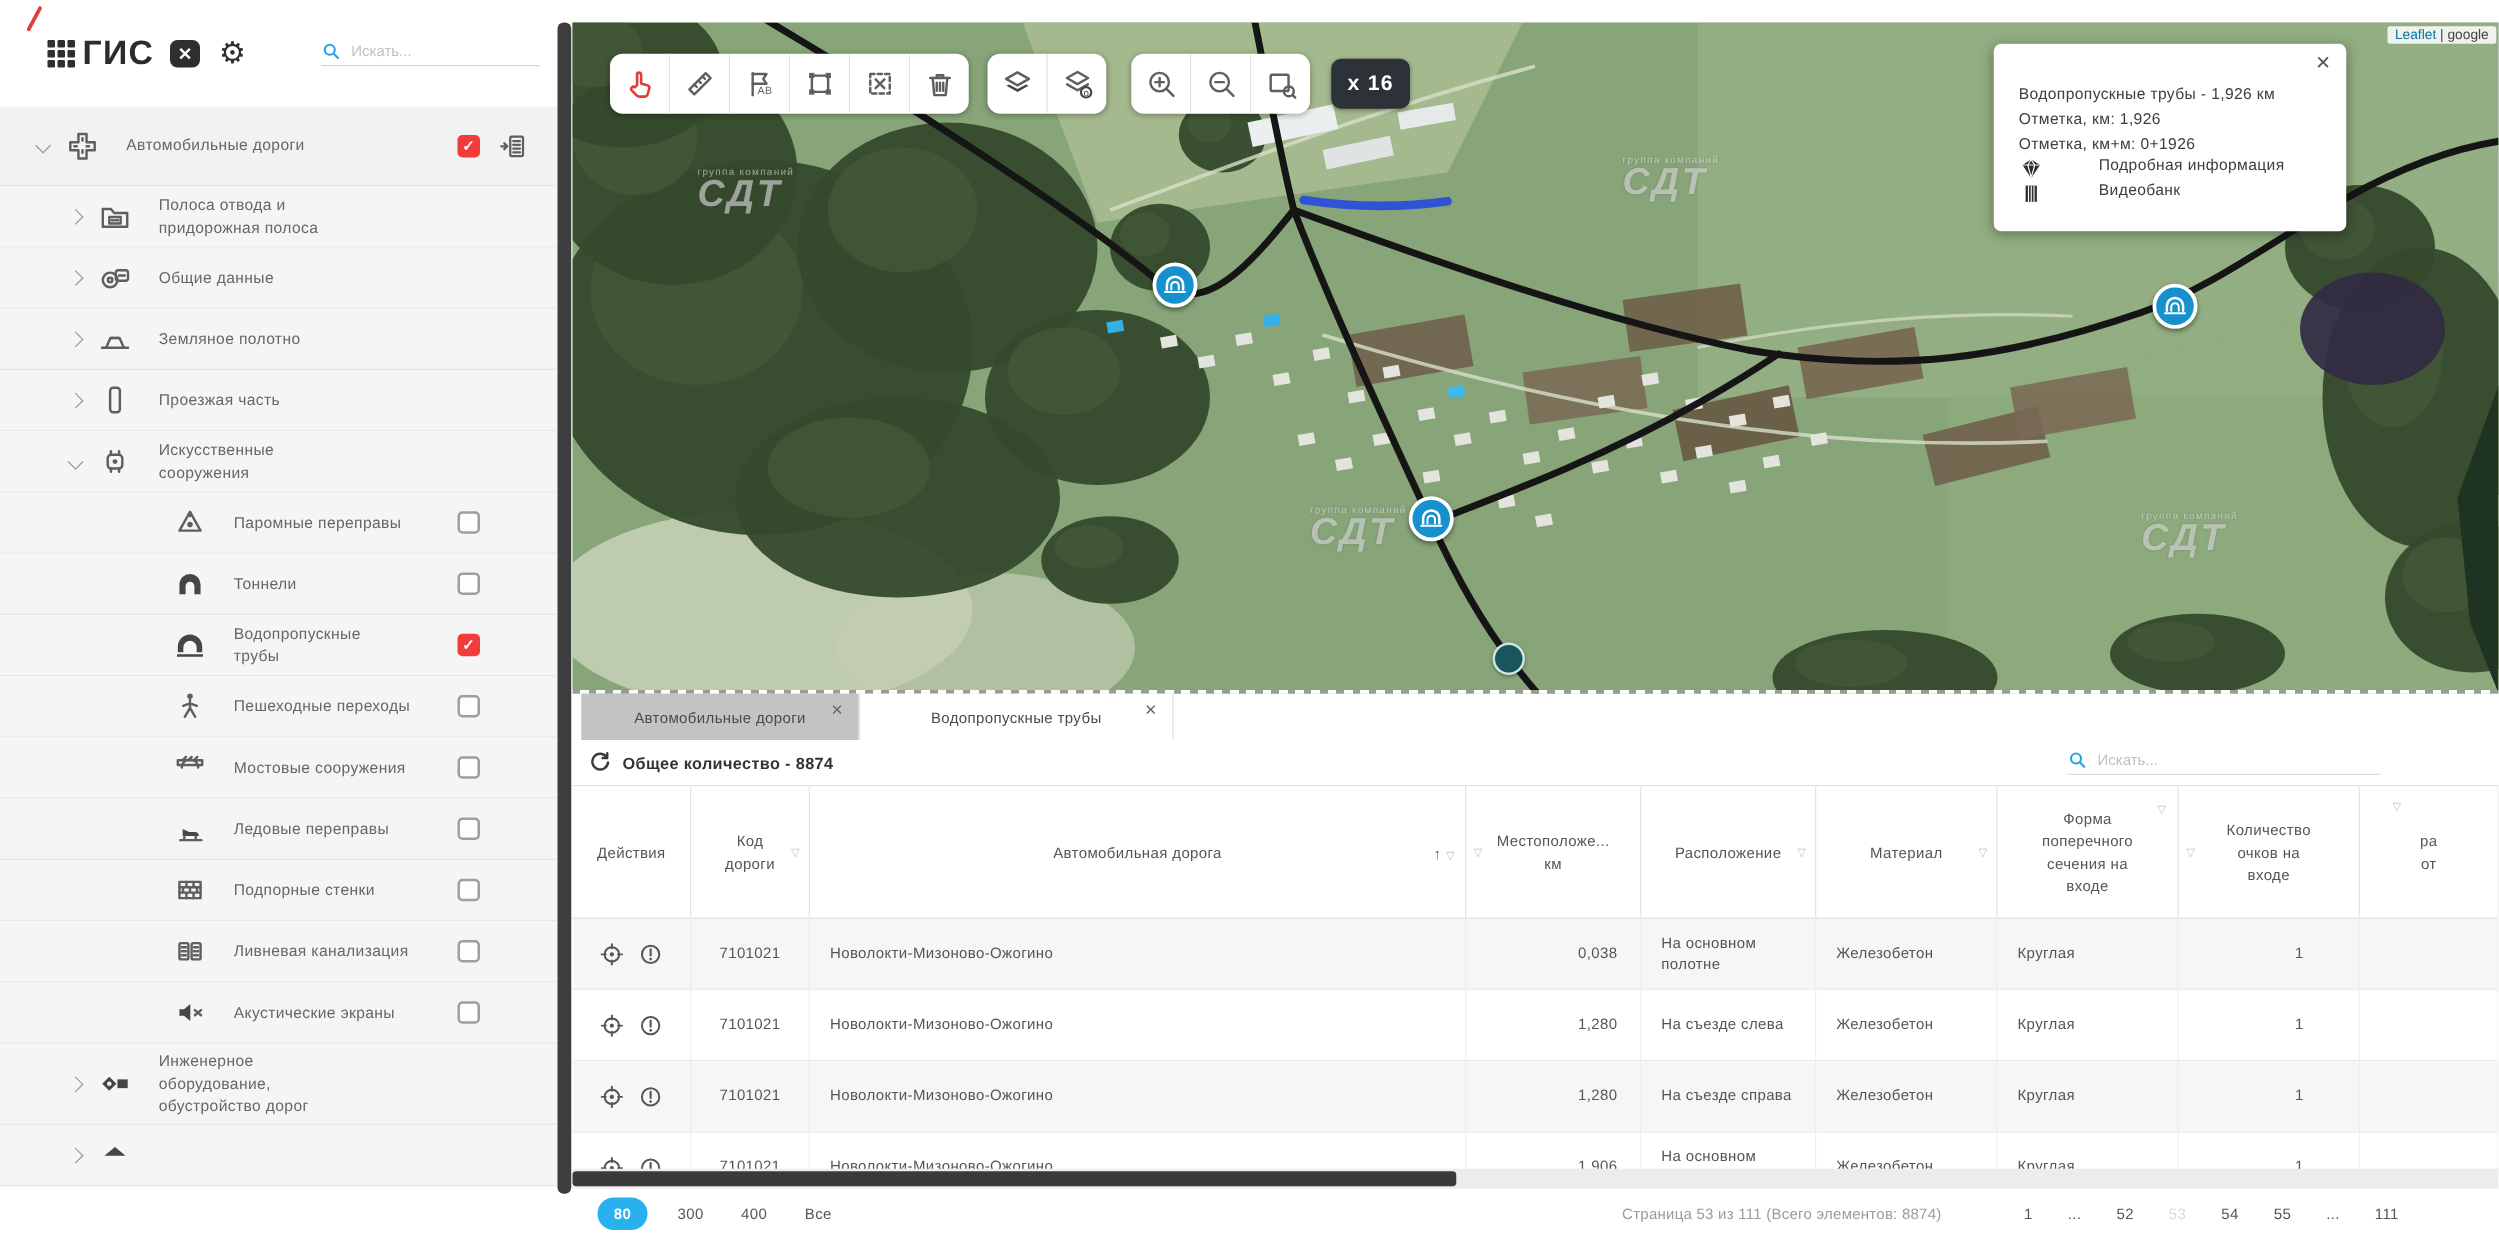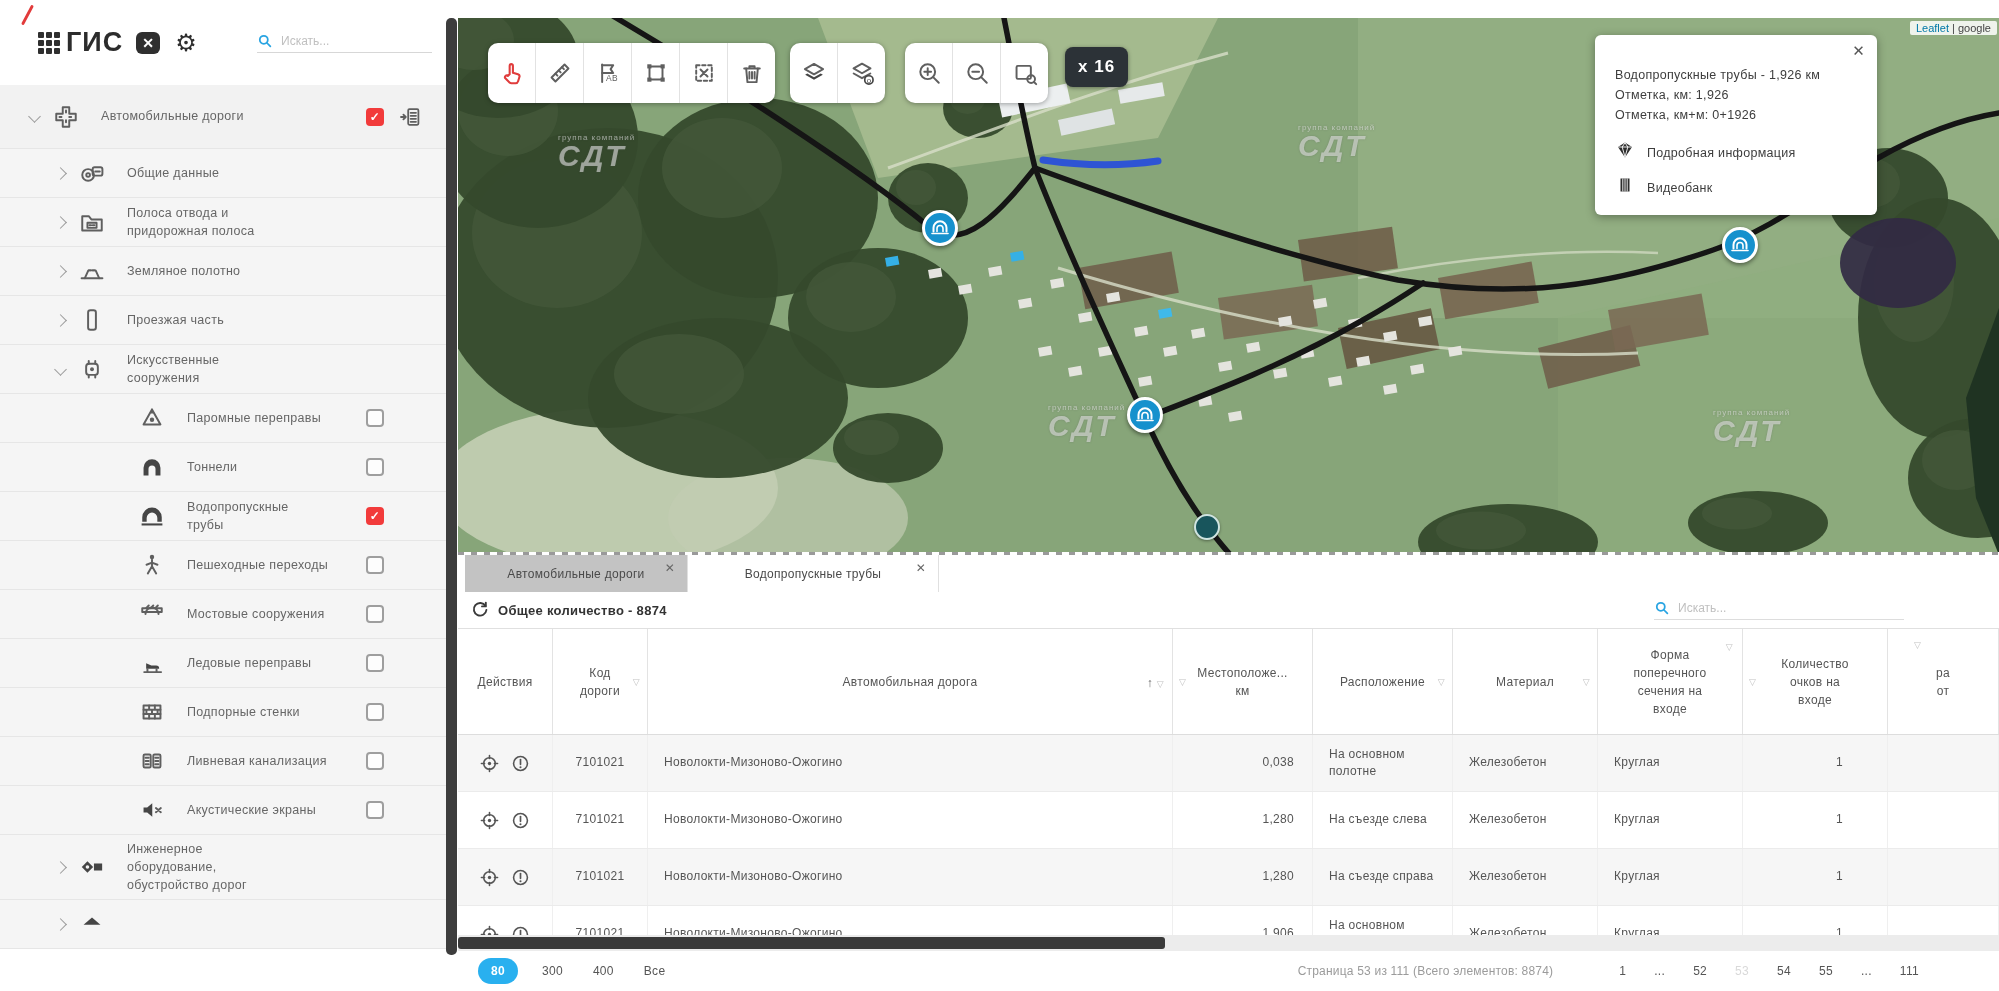--- a/index.html
+++ b/index.html
@@ -38,37 +38,37 @@
   .legend-btn{position:absolute;right:24px;top:50%;margin-top:-12px;width:24px;height:24px;}
   .legend-btn svg{width:24px;height:24px;}
 
   .splitter{position:absolute;left:446px;top:18px;width:11px;height:937px;background:#3d3d3d;border-radius:5px;}
 
   
   .map{position:absolute;left:458px;top:18px;width:1541px;height:537px;overflow:hidden;background:#87a579;}
   .map svg.terrain{position:absolute;left:0;top:0;}
   .ants{position:absolute;left:458px;top:552px;width:1541px;height:3px;background:repeating-linear-gradient(90deg,#9a9a9a 0 6px,#fff 6px 13px);}
 
-  .tool-group{position:absolute;display:flex;align-items:stretch;background:#fff;border-radius:10px;box-shadow:0 1px 5px rgba(0,0,0,.35);height:60px;}
+  .tool-group{position:absolute;display:flex;align-items:stretch;background:#fff;border-radius:10px;box-shadow:0 1px 5px rgba(0,0,0,.35);height:48px;}
   .tool-btn{width:47px;display:flex;align-items:center;justify-content:center;border-right:1px solid #e2e2e2;}
   .tool-btn:last-child{border-right:none;}
   .tool-btn svg{width:26px;height:26px;}
   .g-tools{left:30px;top:25px;}
   .g-layers{left:332px;top:25px;}
   .g-zoom{left:447px;top:25px;}
   .zoom-badge{position:absolute;left:607px;top:29px;height:40px;background:#2c3237;color:#fff;font-size:17px;font-weight:bold;border-radius:8px;display:flex;align-items:center;padding:0 13px;letter-spacing:1px;box-shadow:0 1px 4px rgba(0,0,0,.4);}
 
   .marker{position:absolute;width:36px;height:36px;margin:-18px 0 0 -18px;border-radius:50%;background:#1691cd;border:3px solid #fff;box-sizing:border-box;box-shadow:0 2px 4px rgba(0,0,0,.45);display:flex;align-items:center;justify-content:center;}
   .marker svg{width:20px;height:20px;}
   .cluster{position:absolute;width:22px;height:22px;margin:-11px 0 0 -11px;border-radius:50%;background:#18555c;border:2px solid #cfe4e0;box-shadow:0 1px 3px rgba(0,0,0,.4);}
 
   .map-popup{position:absolute;left:1137px;top:17px;width:282px;background:#fff;border-radius:6px;box-shadow:0 2px 10px rgba(0,0,0,.35);padding:30px 20px 20px 20px;box-sizing:border-box;}
   .popup-close{position:absolute;right:12px;top:8px;font-size:15px;color:#555;line-height:1;}
   .popup-line{font-size:12.5px;color:#3d3d3d;line-height:1.6;}
-  .popup-link{display:flex;align-items:flex-end;margin-top:15px;}
+  .popup-link{display:flex;align-items:flex-start;gap:32px;}
   .popup-link svg{width:20px;height:20px;margin-right:12px;flex:none;}
   .popup-link span{font-size:12.5px;color:#3d3d3d;}
 
   .scalebar{position:absolute;left:15px;top:494px;background:rgba(33,49,39,.82);border:2px solid rgba(255,255,255,.95);color:#0f172a;font-size:12px;font-weight:bold;padding:2px 4px 3px 10px;border-radius:2px;margin-top:40px;}
   .attribution{position:absolute;right:2px;top:3px;background:rgba(255,255,255,.85);font-size:11px;padding:1px 6px;border-radius:2px;color:#444;letter-spacing:0;text-align:right;}
   .attribution .lf{color:#0078a8;}
   .wm{position:absolute;color:rgba(238,238,238,.55);text-shadow:0 0 2px rgba(80,80,80,.35);pointer-events:none;}
   .wm .s{font-size:8px;letter-spacing:1px;display:block;}
   .wm .b{font-size:30px;font-weight:bold;font-style:italic;letter-spacing:2px;line-height:.9;display:block;}
 
@@ -158,36 +158,36 @@
           <span class="cbx checked">✓</span>
           <span class="legend-btn"><svg viewBox="0 0 20 20" class="">
               <rect x="8.5" y="3.5" width="8.5" height="13" rx="1" stroke="#5f5f5f" stroke-width="1.5" fill="none" stroke-linecap="round" stroke-linejoin="round"></rect>
               <path d="M10.5 6.5h4.5M10.5 9h4.5M10.5 11.5h4.5M10.5 14h4.5" stroke="#5f5f5f" stroke-width="1.5" fill="none" stroke-linecap="round" stroke-linejoin="round"></path>
               <path d="M2.5 10h4M6.5 10l-2-2M6.5 10l-2 2" stroke="#5f5f5f" stroke-width="1.5" fill="none" stroke-linecap="round" stroke-linejoin="round"></path>
             </svg></span>
         </div>
         <div class="trow lvl1 ind1">
           <span class="chev right"></span>
           <span class="t-ico"><svg viewBox="0 0 20 20" class="">
+              <path d="M2.5 16.5v-11h5l2 2.5h8v8.5z" stroke="#5f5f5f" stroke-width="1.5" fill="none" stroke-linecap="round" stroke-linejoin="round"></path>
+              <rect x="6.5" y="10.5" width="7" height="4" stroke="#5f5f5f" stroke-width="1.5" fill="none" stroke-linecap="round" stroke-linejoin="round"></rect>
+              <path d="M8 12.5h4" stroke="#5f5f5f" stroke-width="1.5" fill="none" stroke-linecap="round" stroke-linejoin="round" stroke-dasharray="1.3 1.3"></path>
+            </svg></span>
+          <span class="t-label">Полоса отвода и
+придорожная полоса</span>
+        </div>
+        <div class="trow lvl1 ind1">
+          <span class="chev right"></span>
+          <span class="t-ico"><svg viewBox="0 0 20 20" class="">
               <circle cx="7" cy="11.5" r="4.5" stroke="#5f5f5f" stroke-width="1.5" fill="none" stroke-linecap="round" stroke-linejoin="round"></circle>
               <circle cx="7" cy="11.5" r="1.4" stroke="#5f5f5f" stroke-width="1.5" fill="none" stroke-linecap="round" stroke-linejoin="round"></circle>
               <rect x="10.5" y="5.5" width="7.5" height="6.5" rx="1.5" stroke="#5f5f5f" stroke-width="1.5" fill="none" stroke-linecap="round" stroke-linejoin="round"></rect>
               <path d="M12.5 8.8h3.5" stroke="#5f5f5f" stroke-width="1.5" fill="none" stroke-linecap="round" stroke-linejoin="round"></path>
             </svg></span>
           <span class="t-label">Общие данные</span>
-        </div>
-        <div class="trow lvl1 ind1">
-          <span class="chev right"></span>
-          <span class="t-ico"><svg viewBox="0 0 20 20" class="">
-              <path d="M2.5 16.5v-11h5l2 2.5h8v8.5z" stroke="#5f5f5f" stroke-width="1.5" fill="none" stroke-linecap="round" stroke-linejoin="round"></path>
-              <rect x="6.5" y="10.5" width="7" height="4" stroke="#5f5f5f" stroke-width="1.5" fill="none" stroke-linecap="round" stroke-linejoin="round"></rect>
-              <path d="M8 12.5h4" stroke="#5f5f5f" stroke-width="1.5" fill="none" stroke-linecap="round" stroke-linejoin="round" stroke-dasharray="1.3 1.3"></path>
-            </svg></span>
-          <span class="t-label">Полоса отвода и
-придорожная полоса</span>
         </div>
         <div class="trow lvl1 ind1">
           <span class="chev right"></span>
           <span class="t-ico"><svg viewBox="0 0 20 20" class="">
               <path d="M2 15.5h16" stroke="#5f5f5f" stroke-width="1.5" fill="none" stroke-linecap="round" stroke-linejoin="round"></path>
               <path d="M4.5 15.5l2.7-6h5.6l2.7 6" stroke="#5f5f5f" stroke-width="1.5" fill="none" stroke-linecap="round" stroke-linejoin="round"></path>
               <path d="M7.5 9.5h5" stroke="#5f5f5f" stroke-width="1.5" fill="none" stroke-linecap="round" stroke-linejoin="round" stroke-dasharray="1.5 1.5"></path>
             </svg></span>
           <span class="t-label">Земляное полотно</span>
         </div>

